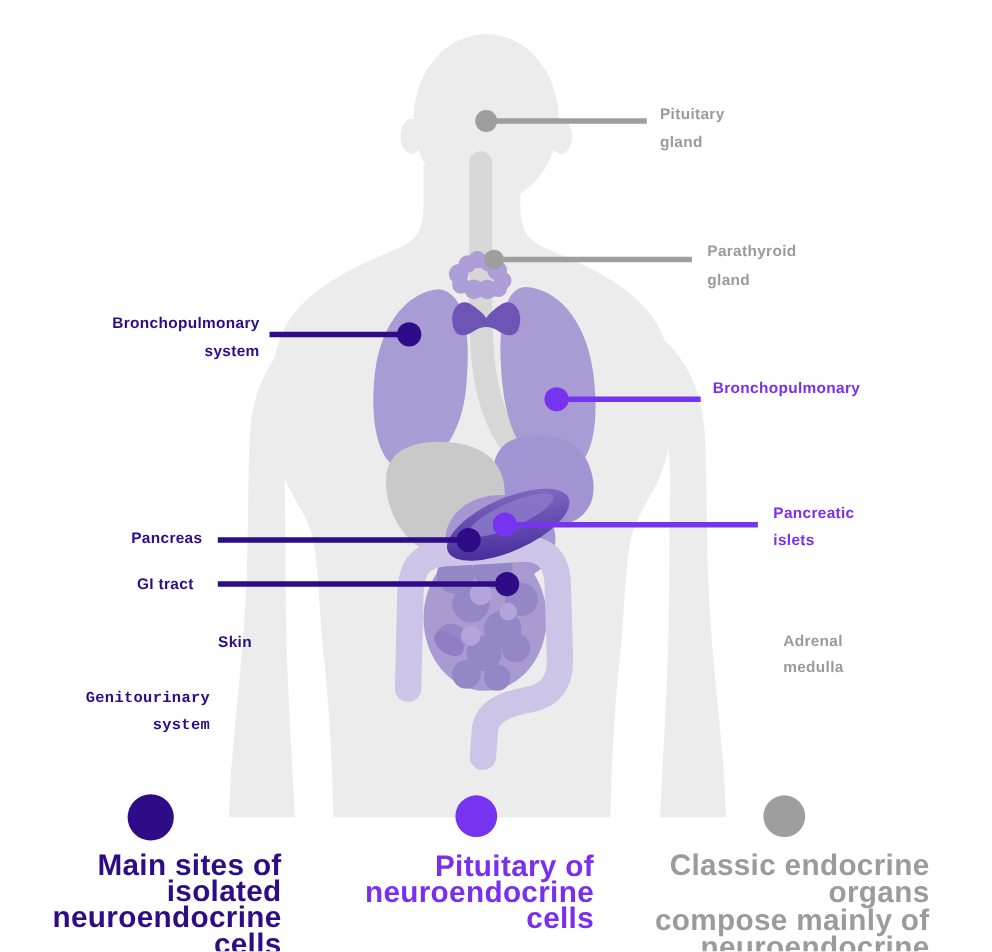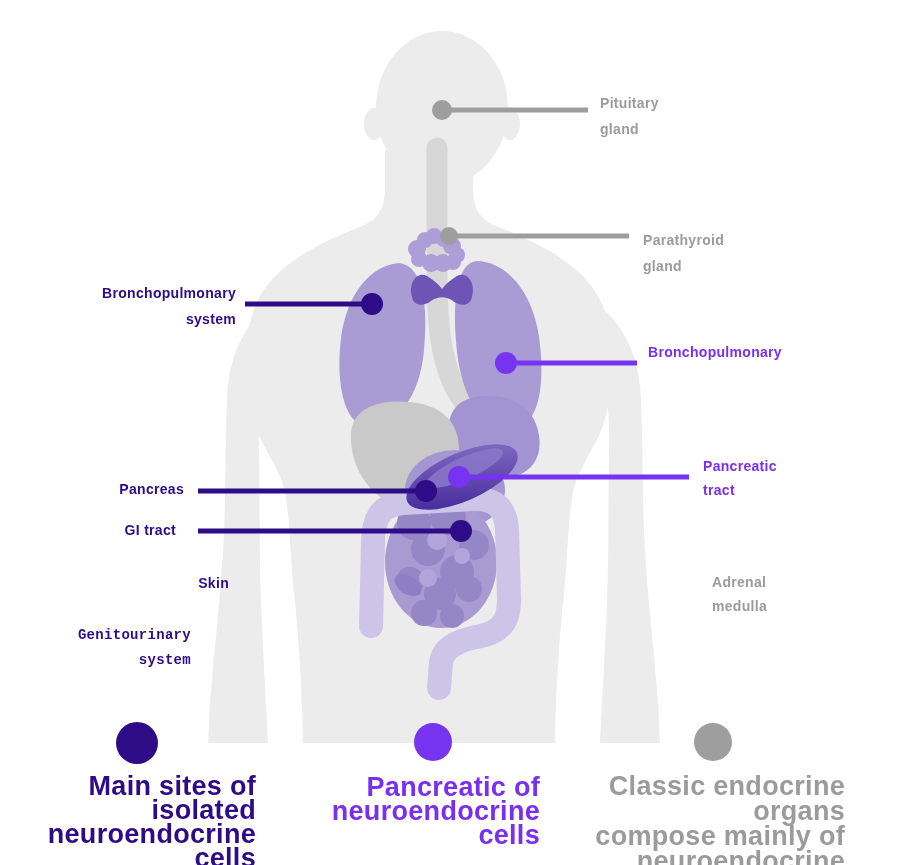--- a/index.html
+++ b/index.html
@@ -21,21 +21,21 @@
   }
   .lbl span{display:block;}
   .t-dark{color:#2e0b87;}
   .t-violet{color:#7a2ff0;}
   .t-gray{color:#9b9b9b;font-weight:600;}
   .ta-r{text-align:right;}
   .ta-l{text-align:left;}
 
   
   .lbl-pituitary{left:600px;top:90px;line-height:26px;}
-  .lbl-parathyroid{left:643px;top:227px;line-height:26px;}
+  .lbl-parathyroid{left:643px;top:215px;line-height:26px;}
   .lbl-bps{right:666px;top:280px;line-height:26px;}
   .lbl-bneb{left:648px;top:340px;}
   .lbl-islets{left:703px;top:454px;line-height:24px;}
   .lbl-adrenal{left:712px;top:522px;line-height:24px;margin-top:48px;}
   .lbl-pancreas{right:718px;top:477px;}
   .lbl-gi{right:726px;top:518px;}
   .lbl-skin{right:673px;top:571px;}
   .lbl-genito{right:711px;top:623px;font-family:Liberation Mono, monospace;}
 
   
@@ -161,21 +161,21 @@
     <span>Bronchopulmonary</span>
     <span>system</span>
   </div>
 
   <div class="lbl t-violet ta-l lbl-bneb">
     <span>Bronchopulmonary</span>
   </div>
 
   <div class="lbl t-violet ta-l lbl-islets">
     <span>Pancreatic</span>
-    <span>tract</span>
+    <span>islets</span>
   </div>
 
   <div class="lbl t-gray ta-l lbl-adrenal">
     <span>Adrenal</span>
     <span>medulla</span>
   </div>
 
   <div class="lbl t-dark ta-r lbl-pancreas">
     <span>Pancreas</span>
   </div>
@@ -196,21 +196,21 @@
   <div class="legend-dot leg-dot-1"></div>
   <div class="legend-dot leg-dot-2"></div>
   <div class="legend-dot leg-dot-3"></div>
 
   <div class="legend-item leg-txt-1">
     <span>Main sites of isolated</span>
     <span>neuroendocrine cells</span>
   </div>
 
   <div class="legend-item leg-txt-2">
-    <span>Pancreatic of</span>
+    <span>Pituitary of</span>
     <span>neuroendocrine cells</span>
   </div>
 
   <div class="legend-item leg-txt-3">
     <span>Classic endocrine organs</span>
     <span>compose mainly of</span>
     <span>neuroendocrine cells</span>
   </div>
 
 </div>

